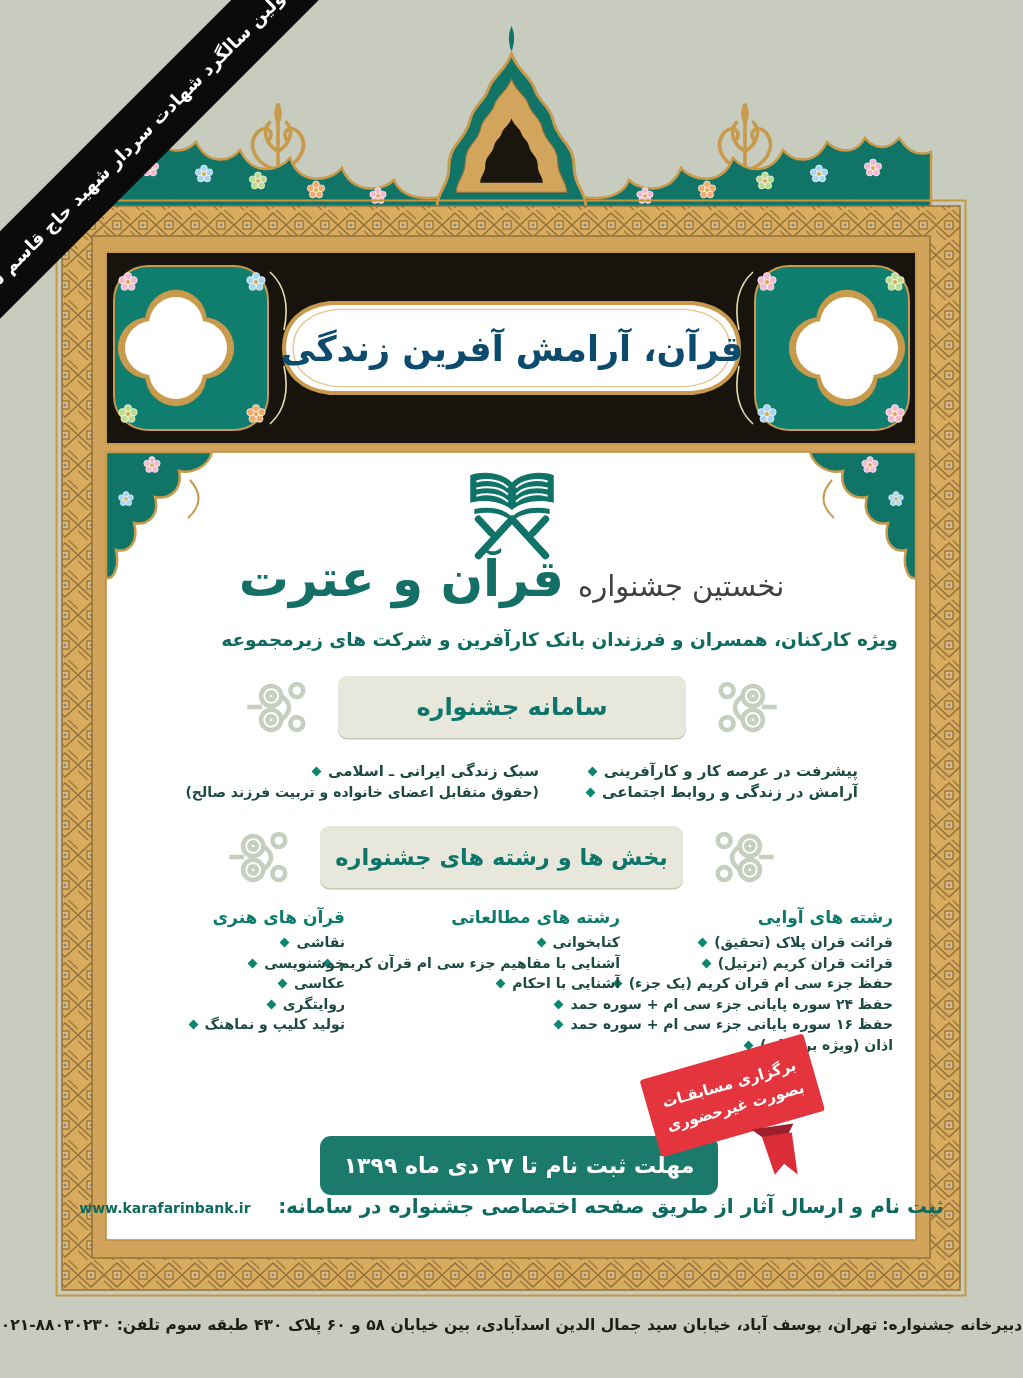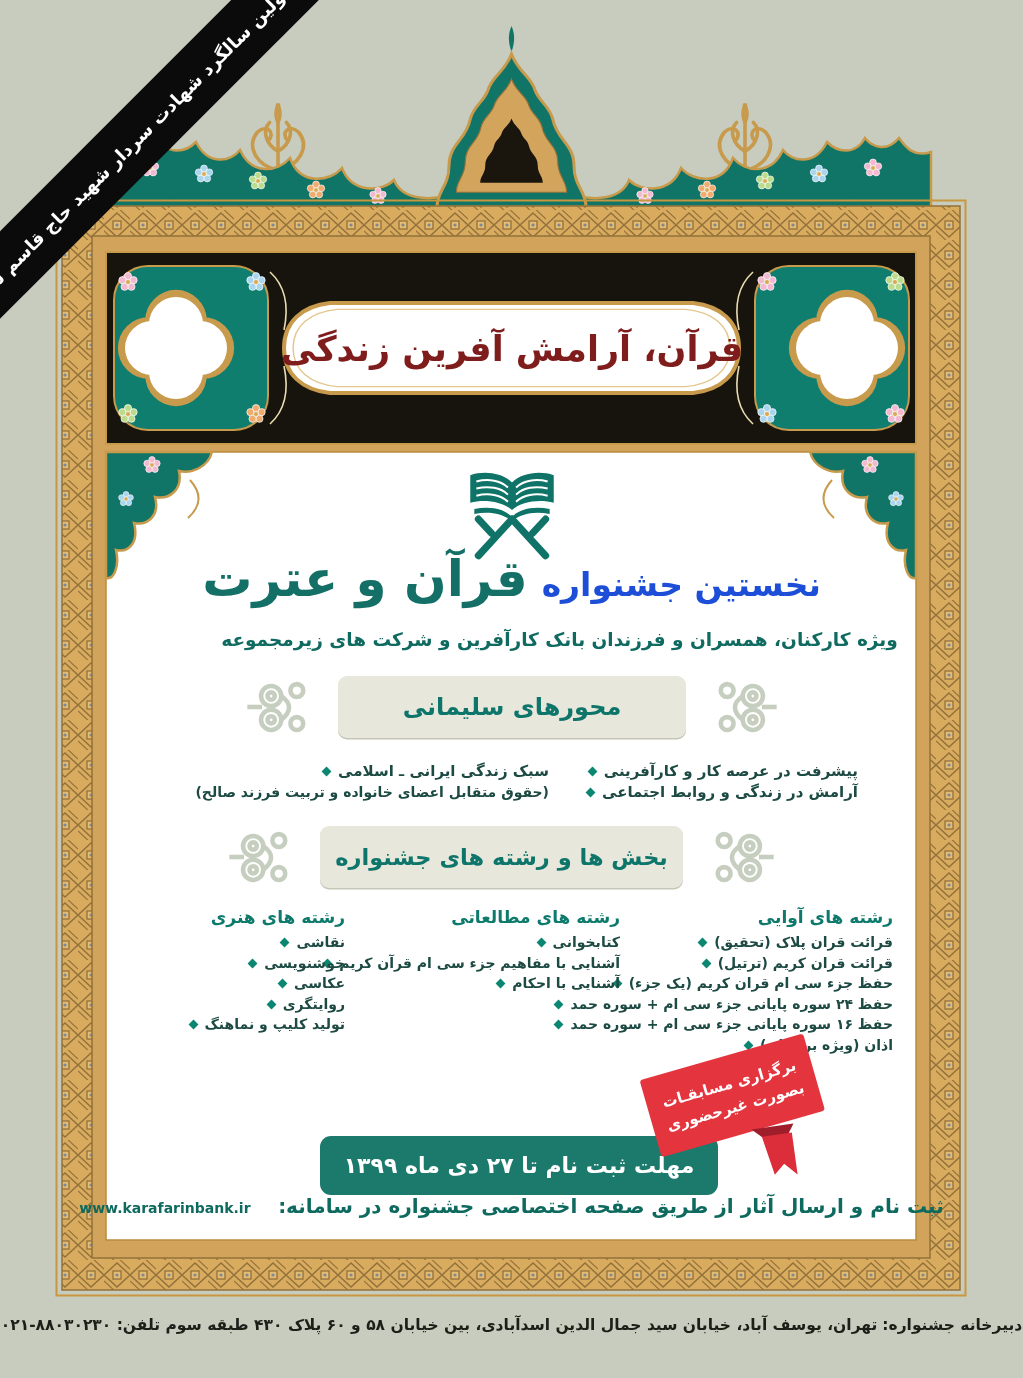--- a/index.html
+++ b/index.html
@@ -7,47 +7,47 @@
   .bg{position:absolute;left:0;top:0;z-index:1;}
   .abs{position:absolute;z-index:5;}
 
   
   .ribbon{position:absolute;z-index:20;left:-160px;top:104px;width:600px;height:62px;background:#0b0b0b;
           transform:rotate(-45deg);display:flex;align-items:center;justify-content:center;}
   .ribbon span{color:#ffffff;font-size:18px;font-weight:bold;direction:rtl;white-space:nowrap;}
 
   
   .cart-title{left:278px;top:298px;width:468px;height:102px;display:flex;align-items:center;justify-content:center;
-              font-size:35px;font-weight:bold;color:#7f1d1d;white-space:nowrap;direction:rtl;}
+              font-size:35px;font-weight:bold;color:#0c4a6e;white-space:nowrap;direction:rtl;}
 
   .quran{left:456px;top:468px;}
 
   .f-title{left:0;top:550px;width:1023px;display:flex;align-items:baseline;justify-content:center;gap:14px;
            direction:rtl;white-space:nowrap;}
-  .f-pre{font-size:33px;font-weight:bold;color:#1d4ed8;}
+  .f-pre{font-size:29px;font-weight:normal;color:#404040;}
   .f-main{font-size:50px;font-weight:bold;color:#147066;}
   .f-aud{left:0;top:629px;width:1023px;text-align:center;font-size:18.5px;font-weight:bold;color:#0f6a60;direction:rtl;margin-left:48px;}
 
   .s-banner{position:absolute;z-index:5;background:#e7e7dc;border-radius:9px;display:flex;align-items:center;
             justify-content:center;color:#0e756a;font-weight:bold;box-shadow:0 1.5px 0 #c6c6b6;direction:rtl;white-space:nowrap;}
   #banner-axes{left:338px;top:676px;width:348px;height:62px;font-size:24px;}
   #banner-fields{left:320px;top:826px;width:363px;height:62px;font-size:22.5px;}
   .fl{position:absolute;top:0;height:62px;width:110px;}
   .fl-l{left:-98px;}
   .fl-r{right:-98px;transform:scaleX(-1);}
 
   .col{position:absolute;z-index:5;direction:rtl;text-align:right;color:#1d4a43;}
   .col-h{font-size:17px;font-weight:bold;color:#0d7a6c;line-height:26px;margin-bottom:2px;white-space:nowrap;}
   .li{line-height:20.5px;font-size:14px;font-weight:bold;white-space:nowrap;}
   .li-plain{line-height:20.5px;font-size:14px;font-weight:bold;white-space:nowrap;}
   .dia{display:inline-block;width:7px;height:7px;background:#0b8670;transform:rotate(45deg);margin:0 8px 1px 0;}
   .axes-col .li{font-size:15px;line-height:20.5px;}
 
   #axes-right{right:165px;top:761px;}
-  #axes-left{right:474px;top:761px;}
+  #axes-left{right:484px;top:761px;}
   #col-vocal{right:130px;top:904px;}
   #col-study{right:403px;top:904px;}
   #col-literary{right:403px;top:1028px;}
   #col-artistic{right:678px;top:904px;}
 
   
   .badge-wrap{position:absolute;z-index:6;left:648px;top:1046px;width:185px;height:145px;transform:rotate(-16deg);}
   .badge-card{position:absolute;left:6px;top:8px;width:170px;height:80px;background:#e4343d;border-radius:3px;
               display:flex;flex-direction:column;align-items:center;justify-content:center;gap:3px;direction:rtl;}
   .badge-card span{color:#ffffff;font-weight:bold;font-size:15px;line-height:21px;white-space:nowrap;}
@@ -253,21 +253,21 @@
     <svg class="fl fl-l" viewBox="0 0 120 64" fill="none" stroke="#c6cfbf" stroke-width="5">
       <circle cx="34" cy="20" r="11"></circle>
         <circle cx="34" cy="20" r="4"></circle>
         <circle cx="34" cy="46" r="11"></circle>
         <circle cx="34" cy="46" r="4"></circle>
       <circle cx="62" cy="14" r="7"></circle>
         <circle cx="62" cy="50" r="7"></circle>
         <path d="M45,20 Q62,32 45,46"></path>
         <path d="M8,32 Q20,32 24,32"></path>
     </svg>
-    <span>محورهای سلیمانی</span>
+    <span>سامانه جشنواره</span>
     <svg class="fl fl-r" viewBox="0 0 120 64" fill="none" stroke="#c6cfbf" stroke-width="5">
       <circle cx="34" cy="20" r="11"></circle>
         <circle cx="34" cy="20" r="4"></circle>
         <circle cx="34" cy="46" r="11"></circle>
         <circle cx="34" cy="46" r="4"></circle>
       <circle cx="62" cy="14" r="7"></circle>
         <circle cx="62" cy="50" r="7"></circle>
         <path d="M45,20 Q62,32 45,46"></path>
         <path d="M8,32 Q20,32 24,32"></path>
     </svg>
@@ -318,21 +318,21 @@
 
   <div class="col" id="col-study">
     <div class="col-h">رشته های مطالعاتی</div>
     <div class="li"><span>کتابخوانی</span><span class="dia"></span></div>
     <div class="li"><span>آشنایی با مفاهیم جزء سی ام قرآن کریم</span><span class="dia"></span></div>
     <div class="li"><span>آشنایی با احکام</span><span class="dia"></span></div>
   </div>
 
 
   <div class="col" id="col-artistic">
-    <div class="col-h">رشته های هنری</div>
+    <div class="col-h">قرآن های هنری</div>
     <div class="li"><span>نقاشی</span><span class="dia"></span></div>
     <div class="li"><span>خوشنویسی</span><span class="dia"></span></div>
     <div class="li"><span>عکاسی</span><span class="dia"></span></div>
     <div class="li"><span>روایتگری</span><span class="dia"></span></div>
     <div class="li"><span>تولید کلیپ و نماهنگ</span><span class="dia"></span></div>
   </div>
 
   <div class="badge-wrap">
     <div class="badge-card">
       <span>برگزاری مسابقـات</span>

